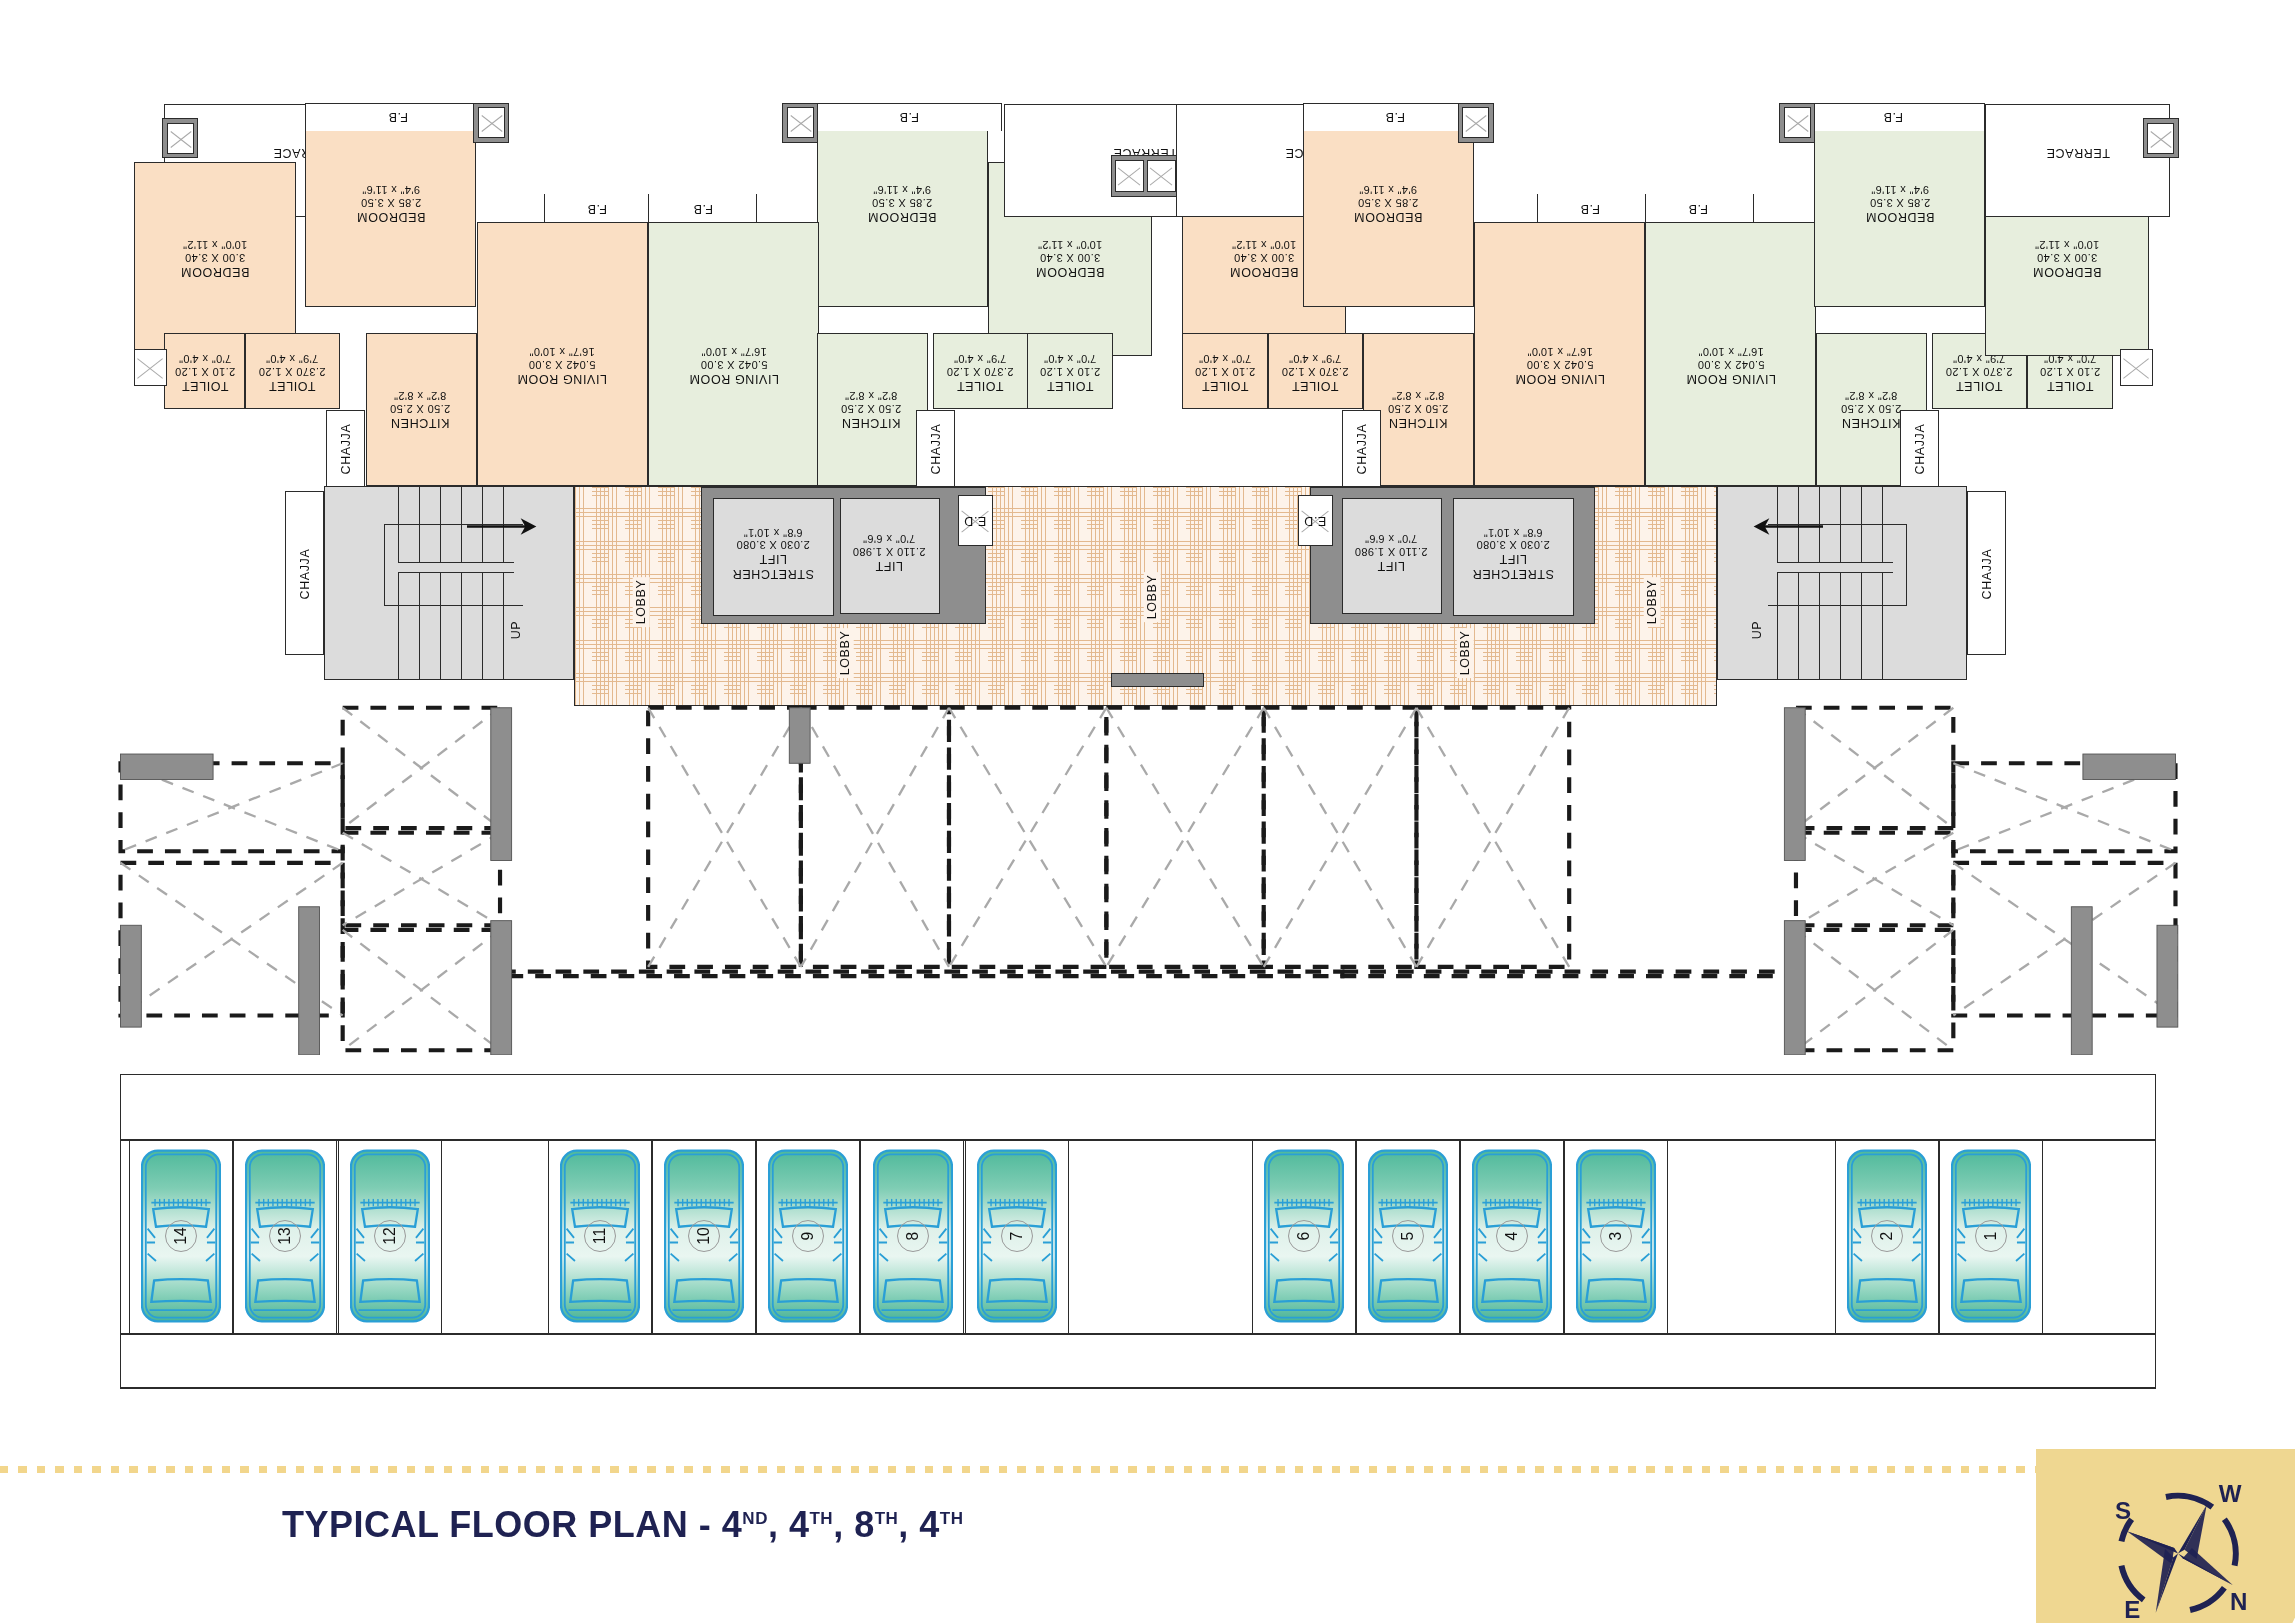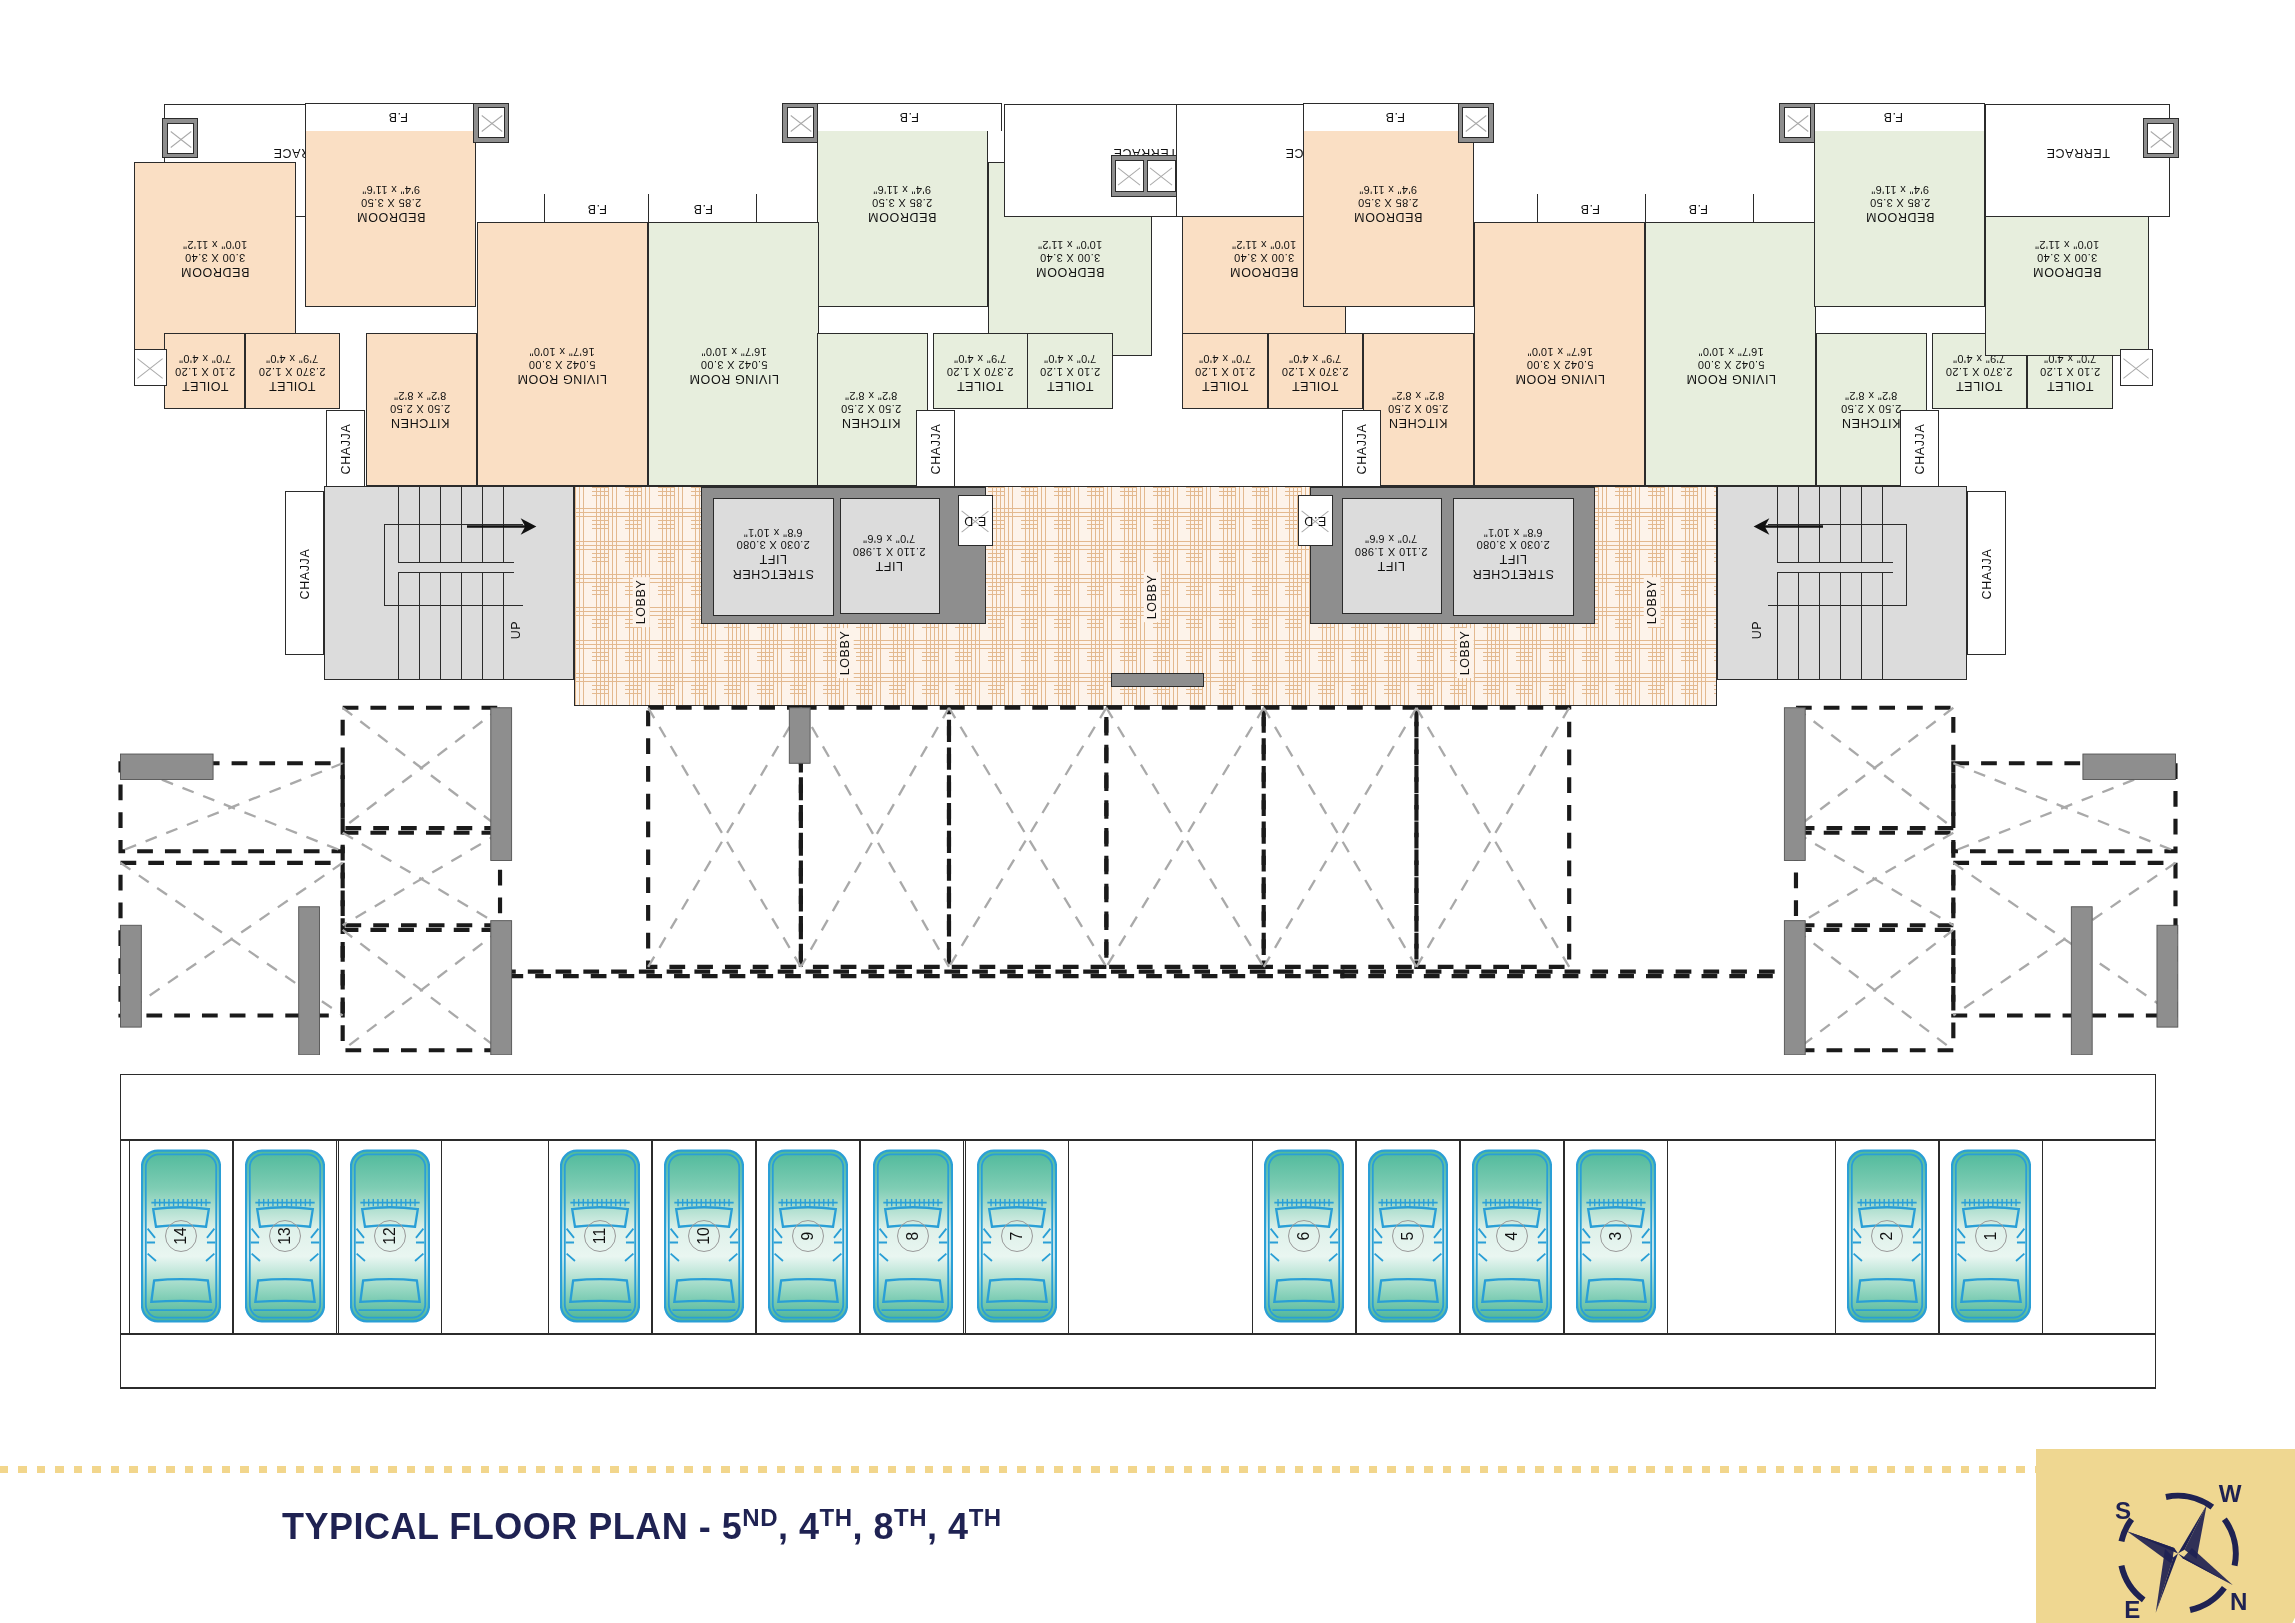--- a/index.html
+++ b/index.html
@@ -93,21 +93,21 @@
   
   .dotline{
     position:absolute;height:7.4px;
     background:repeating-linear-gradient(to right,#f2d68c 0 8.3px, rgba(0,0,0,0) 8.3px 18.5px);
   }
   .title{
     position:absolute;color:#1f2252;font-weight:bold;
     font-size:36px;letter-spacing:0.5px;white-space:nowrap;
     font-family:"Liberation Sans", sans-serif;
   }
-  .title sup{font-size:24px;vertical-align:super;}
+  .title sup{font-size:17px;vertical-align:super;}
   .compass-wrap{position:absolute;right:0;bottom:0;width:259px;height:174px;overflow:hidden;}
   .compass-disc{position:absolute;right:-18.5px;bottom:-116px;width:417px;height:417px;border-radius:50%;background:#efd791;}
 </style>
 </head>
 <body>
 
 <div class="abs" style="left:0;top:0;width:2295px;height:1439px;">
 
   <div class="room rm-w" style="left:164px;top:104px;width:282px;height:113px;"></div>
   <div class="lbl rot180" style="left:305px;top:153px;">
@@ -1033,21 +1033,21 @@
           <path d="M28 288 Q86 282 144 288 L150 334 Q86 330 22 334 Z" fill="none" stroke="#2a9fd6" stroke-width="5"></path>
           <path d="M18 352 H154" stroke="#2a9fd6" stroke-width="4" fill="none"></path>
         </svg><div class="carnum">1</div></div>
     </div>
 
 </div>
 
 <div class="dotline" style="left:0;top:1466px;width:2166px;"></div>
 
 <div class="title" style="left:282px;top:1504px;">
-  <span>TYPICAL FLOOR PLAN - 5</span><sup>ND</sup><span>, 4</span><sup>TH</sup><span>, 8</span><sup>TH</sup><span>, 4</span><sup>TH</sup>
+  <span>TYPICAL FLOOR PLAN - 4</span><sup>ND</sup><span>, 4</span><sup>TH</sup><span>, 8</span><sup>TH</sup><span>, 4</span><sup>TH</sup>
 </div>
 
 <div class="compass-wrap">
   <div class="compass-disc"></div>
   <svg class="abs" width="218" height="153" viewBox="0 0 470 330" style="right:8.3px;bottom:-6.5px;">
     <g transform="translate(235,165)">
       <g stroke="#1f2252" stroke-width="13" fill="none" stroke-linecap="butt">
         <path d="M -26 -122 A 125 125 0 0 1 74 -100"></path>
         <path d="M 100 -74 A 125 125 0 0 1 122 26"></path>
         <path d="M 100 74 A 125 125 0 0 1 26 122"></path>

